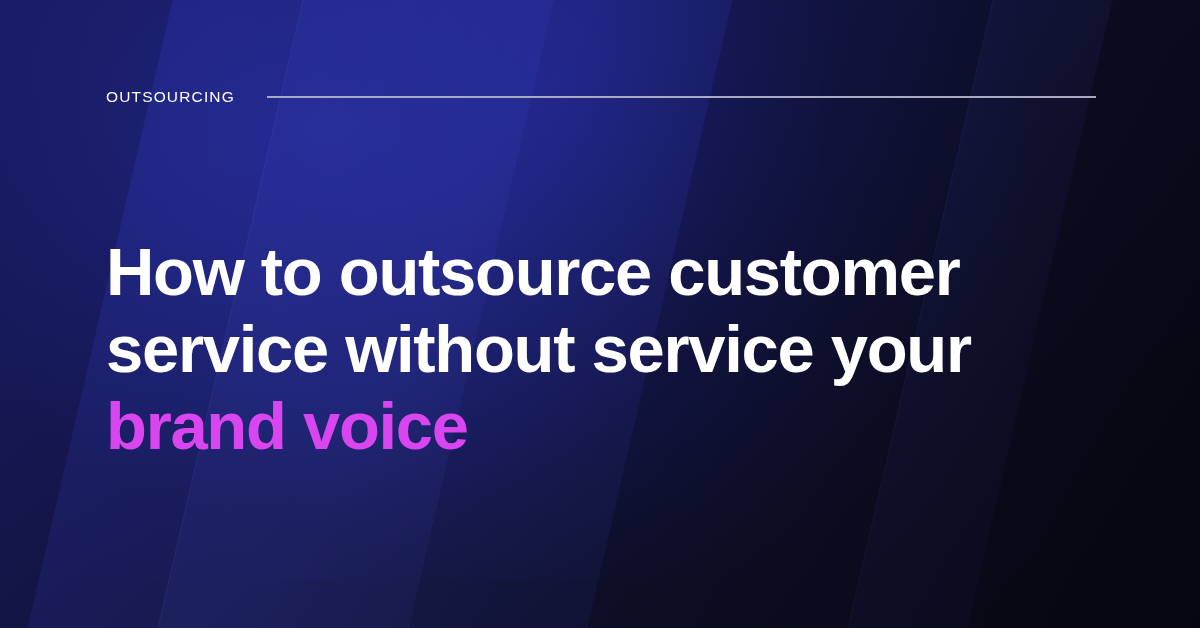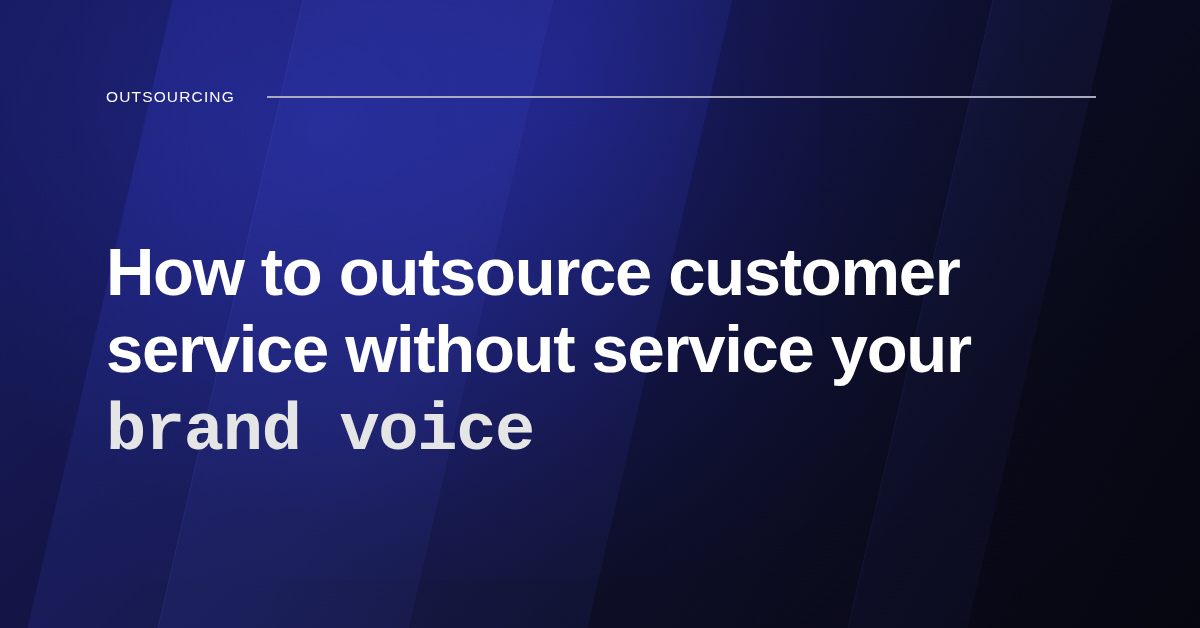--- a/index.html
+++ b/index.html
@@ -138,22 +138,21 @@
     width: 940px;
     margin: 0;
     color: #ffffff;
     font-size: 67px;
     font-weight: 700;
     line-height: 77px;
     letter-spacing: -1.3px;
   }
 
   .headline .accent {
-    color: #e5e5e5;
-    font-family: Liberation Mono, monospace;
+    color: #d946ef;
   }
 </style>
 </head>
 <body>
 
 <div class="canvas">
 
   <div class="bg-base"></div>
   <div class="bg-glow-a"></div>
   <div class="bg-glow-b"></div>

